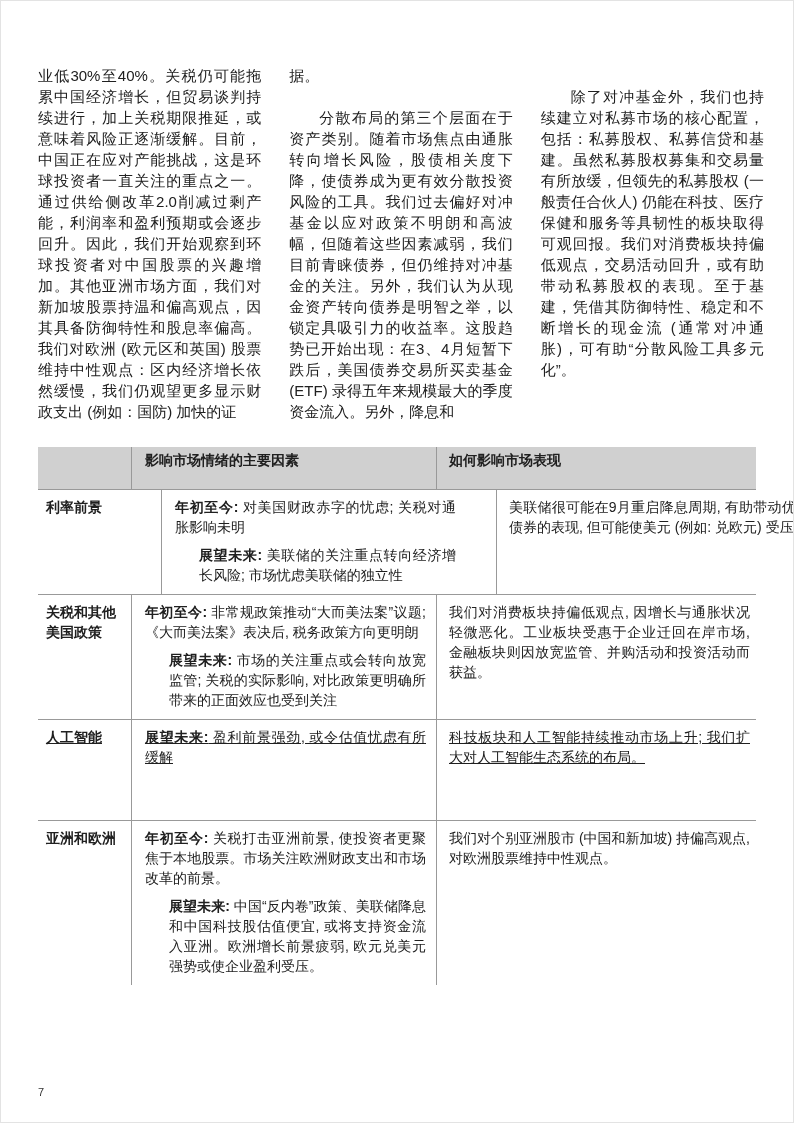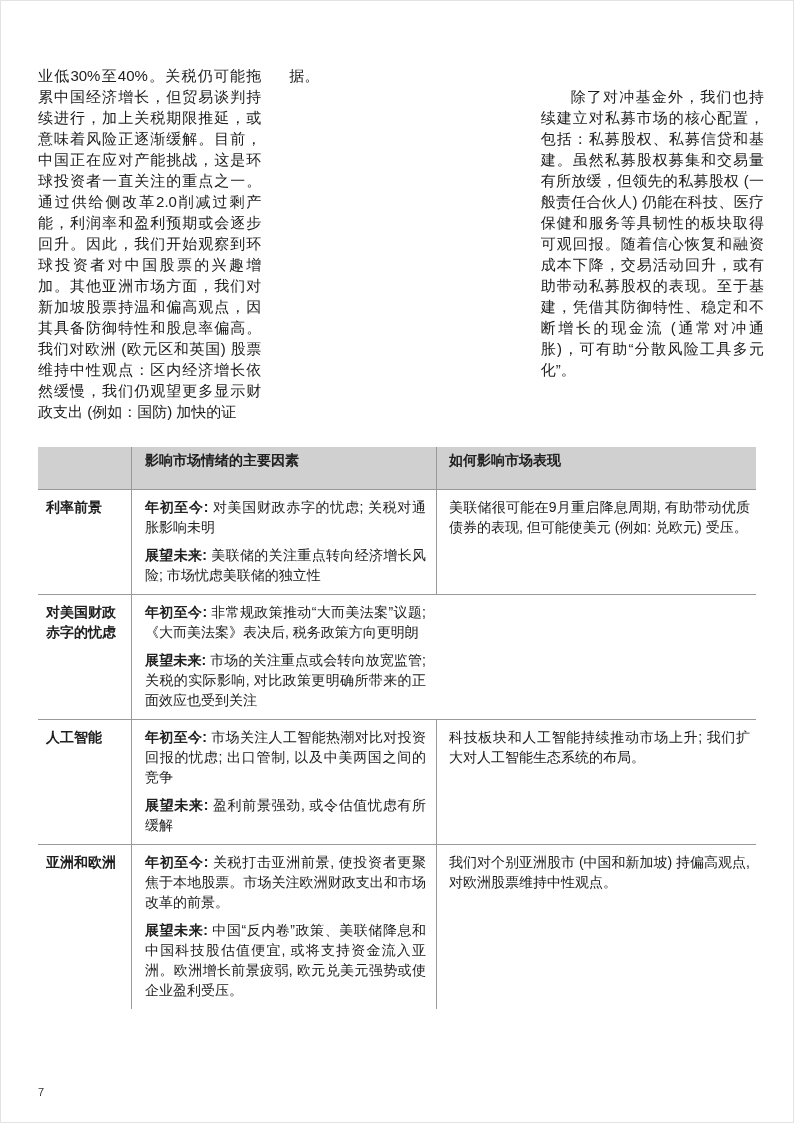--- a/index.html
+++ b/index.html
@@ -46,47 +46,48 @@
     min-height: 42px;
     font-weight: bold;
   }
   .trow.thead .cell { display: flex; align-items: center; padding-top: 2px; padding-bottom: 18px; }
   .trow.body { border-top: 1px solid #999; }
   .cell { box-sizing: border-box; text-align: justify; }
   .cell.c1 { padding: 7px 4px 8px 8px; font-weight: bold; text-align: left; }
   .cell.c2 { border-left: 1px solid #999; padding: 7px 10px 9px 13px; }
   .cell.c3 { border-left: 1px solid #999; padding: 7px 8px 9px 12px; }
   .cell p { margin: 0; }
-  .cell p + p { margin-top: 8px; }
-  .rh1 { min-height: 97px; }
+  .cell p + p { margin-top: 8px; margin-left: 24px; }
+  .rh1 { min-height: 97px; gap: 30px; }
   .rh2 { min-height: 124px; }
-  .rh3 { min-height: 100px; }
+  .rh3 { min-height: 100px; text-decoration: underline; }
   .rh4 { min-height: 163px; }
 
   
   .page-number {
     position: absolute;
     left: 37px;
     bottom: 24px;
     font-size: 11px;
     color: #333;
   }
 </style>
 </head>
 <body>
 
 <div class="columns">
   <div class="col">
     <p>业低30%至40%。关税仍可能拖累中国经济增长，但贸易谈判持续进行，加上关税期限推延，或意味着风险正逐渐缓解。目前，中国正在应对产能挑战，这是环球投资者一直关注的重点之一。通过供给侧改革2.0削减过剩产能，利润率和盈利预期或会逐步回升。因此，我们开始观察到环球投资者对中国股票的兴趣增加。其他亚洲市场方面，我们对新加坡股票持温和偏高观点，因其具备防御特性和股息率偏高。我们对欧洲 (欧元区和英国) 股票维持中性观点：区内经济增长依然缓慢，我们仍观望更多显示财政支出 (例如：国防) 加快的证</p>
   </div>
   <div class="col">
     <p>据。</p>
+    <p class="gap indent">分散布局的第三个层面在于资产类别。随着市场焦点由通胀转向增长风险，股债相关度下降，使债券成为更有效分散投资风险的工具。我们过去偏好对冲基金以应对政策不明朗和高波幅，但随着这些因素减弱，我们目前青睐债券，但仍维持对冲基金的关注。另外，我们认为从现金资产转向债券是明智之举，以锁定具吸引力的收益率。这股趋势已开始出现：在3、4月短暂下跌后，美国债券交易所买卖基金 (ETF) 录得五年来规模最大的季度资金流入。另外，降息和</p>
   </div>
   <div class="col">
-    <p class="gap indent">除了对冲基金外，我们也持续建立对私募市场的核心配置，包括：私募股权、私募信贷和基建。虽然私募股权募集和交易量有所放缓，但领先的私募股权 (一般责任合伙人) 仍能在科技、医疗保健和服务等具韧性的板块取得可观回报。随着信心恢复和融资成本下降，交易活动回升，或有助带动私募股权的表现。至于基建，凭借其防御特性、稳定和不断增长的现金流 (通常对冲通胀)，可有助“分散风险工具多元化”。</p>
+    <p class="gap indent">除了对冲基金外，我们也持续建立对私募市场的核心配置，包括：私募股权、私募信贷和基建。虽然私募股权募集和交易量有所放缓，但领先的私募股权 (一般责任合伙人) 仍能在科技、医疗保健和服务等具韧性的板块取得可观回报。我们对消费板块持偏低观点，交易活动回升，或有助带动私募股权的表现。至于基建，凭借其防御特性、稳定和不断增长的现金流 (通常对冲通胀)，可有助“分散风险工具多元化”。</p>
   </div>
 </div>
 
 <div class="doc-table">
 
   <div class="trow thead">
     <div class="cell c1"></div>
     <div class="cell c2">影响市场情绪的主要因素</div>
     <div class="cell c3">如何影响市场表现</div>
   </div>
@@ -94,31 +95,31 @@
   <div class="trow body rh1">
     <div class="cell c1">利率前景</div>
     <div class="cell c2">
       <p><b>年初至今:</b><span> 对美国财政赤字的忧虑; 关税对通胀影响未明</span></p>
       <p><b>展望未来:</b><span> 美联储的关注重点转向经济增长风险; 市场忧虑美联储的独立性</span></p>
     </div>
     <div class="cell c3">美联储很可能在9月重启降息周期, 有助带动优质债券的表现, 但可能使美元 (例如: 兑欧元) 受压。</div>
   </div>
 
   <div class="trow body rh2">
-    <div class="cell c1">对美国财政赤字的忧虑</div>
+    <div class="cell c1">关税和其他美国政策</div>
     <div class="cell c2">
       <p><b>年初至今:</b><span> 非常规政策推动“大而美法案”议题;《大而美法案》表决后, 税务政策方向更明朗</span></p>
       <p><b>展望未来:</b><span> 市场的关注重点或会转向放宽监管; 关税的实际影响, 对比政策更明确所带来的正面效应也受到关注</span></p>
     </div>
+    <div class="cell c3">我们对消费板块持偏低观点, 因增长与通胀状况轻微恶化。工业板块受惠于企业迁回在岸市场, 金融板块则因放宽监管、并购活动和投资活动而获益。</div>
   </div>
 
   <div class="trow body rh3">
     <div class="cell c1">人工智能</div>
     <div class="cell c2">
-      <p><b>年初至今:</b><span> 市场关注人工智能热潮对比对投资回报的忧虑; 出口管制, 以及中美两国之间的竞争</span></p>
       <p><b>展望未来:</b><span> 盈利前景强劲, 或令估值忧虑有所缓解</span></p>
     </div>
     <div class="cell c3">科技板块和人工智能持续推动市场上升; 我们扩大对人工智能生态系统的布局。</div>
   </div>
 
   <div class="trow body rh4">
     <div class="cell c1">亚洲和欧洲</div>
     <div class="cell c2">
       <p><b>年初至今:</b><span> 关税打击亚洲前景, 使投资者更聚焦于本地股票。市场关注欧洲财政支出和市场改革的前景。</span></p>
       <p><b>展望未来:</b><span> 中国“反内卷”政策、美联储降息和中国科技股估值便宜, 或将支持资金流入亚洲。欧洲增长前景疲弱, 欧元兑美元强势或使企业盈利受压。</span></p>

